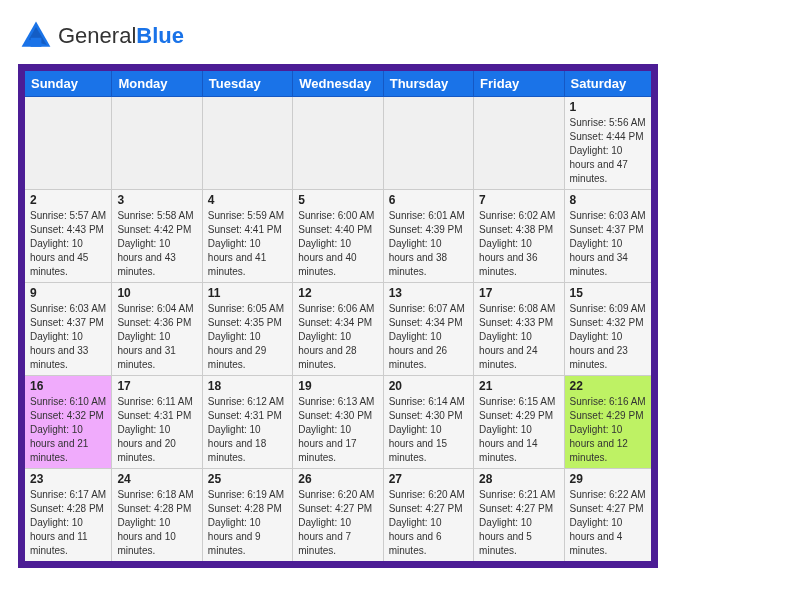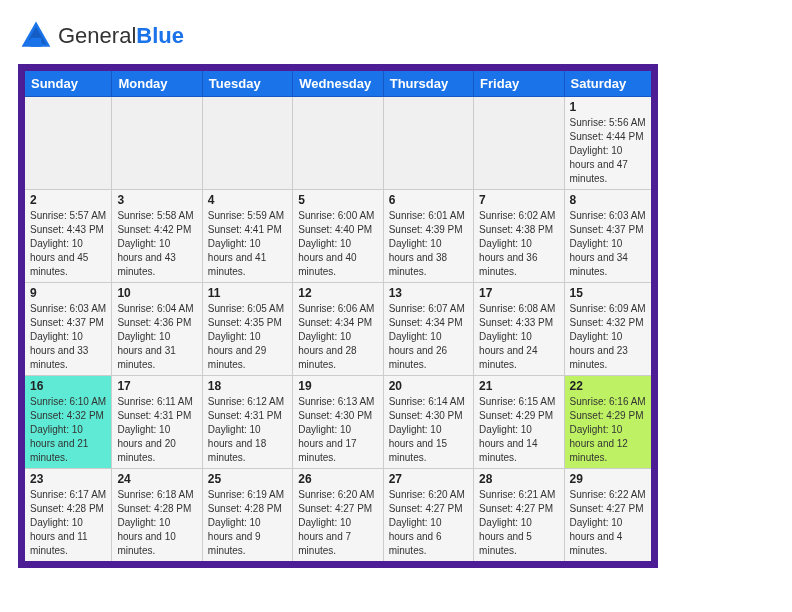--- a/index.html
+++ b/index.html
@@ -238,21 +238,21 @@
           </td>
           <td>
             <span class="day-number">15</span>
             <div class="day-info">Sunrise: 6:09 AM
 Sunset: 4:32 PM
 Daylight: 10 hours
 and 23 minutes.</div>
           </td>
         </tr>
         <tr>
-          <td style="background: #5eead4;">
+          <td style="background: #f0abfc;">
             <span class="day-number">16</span>
             <div class="day-info">Sunrise: 6:10 AM
 Sunset: 4:32 PM
 Daylight: 10 hours
 and 21 minutes.</div>
           </td>
           <td style="background: rgb(245, 245, 245);">
             <span class="day-number">17</span>
             <div class="day-info">Sunrise: 6:11 AM
 Sunset: 4:31 PM

